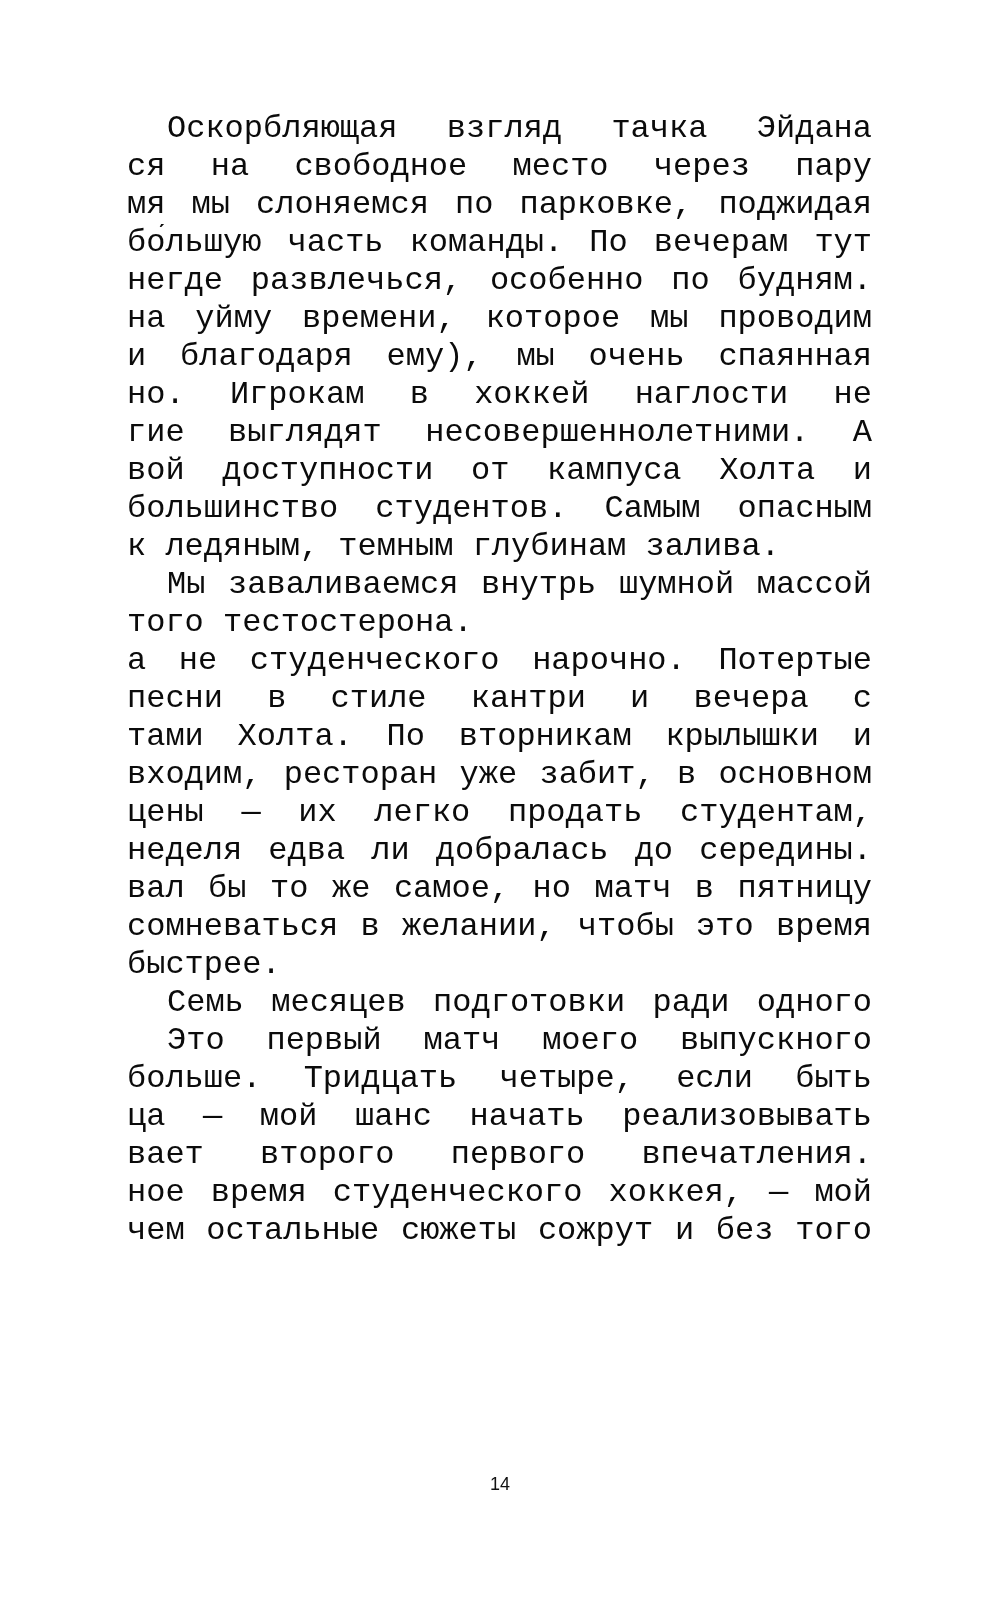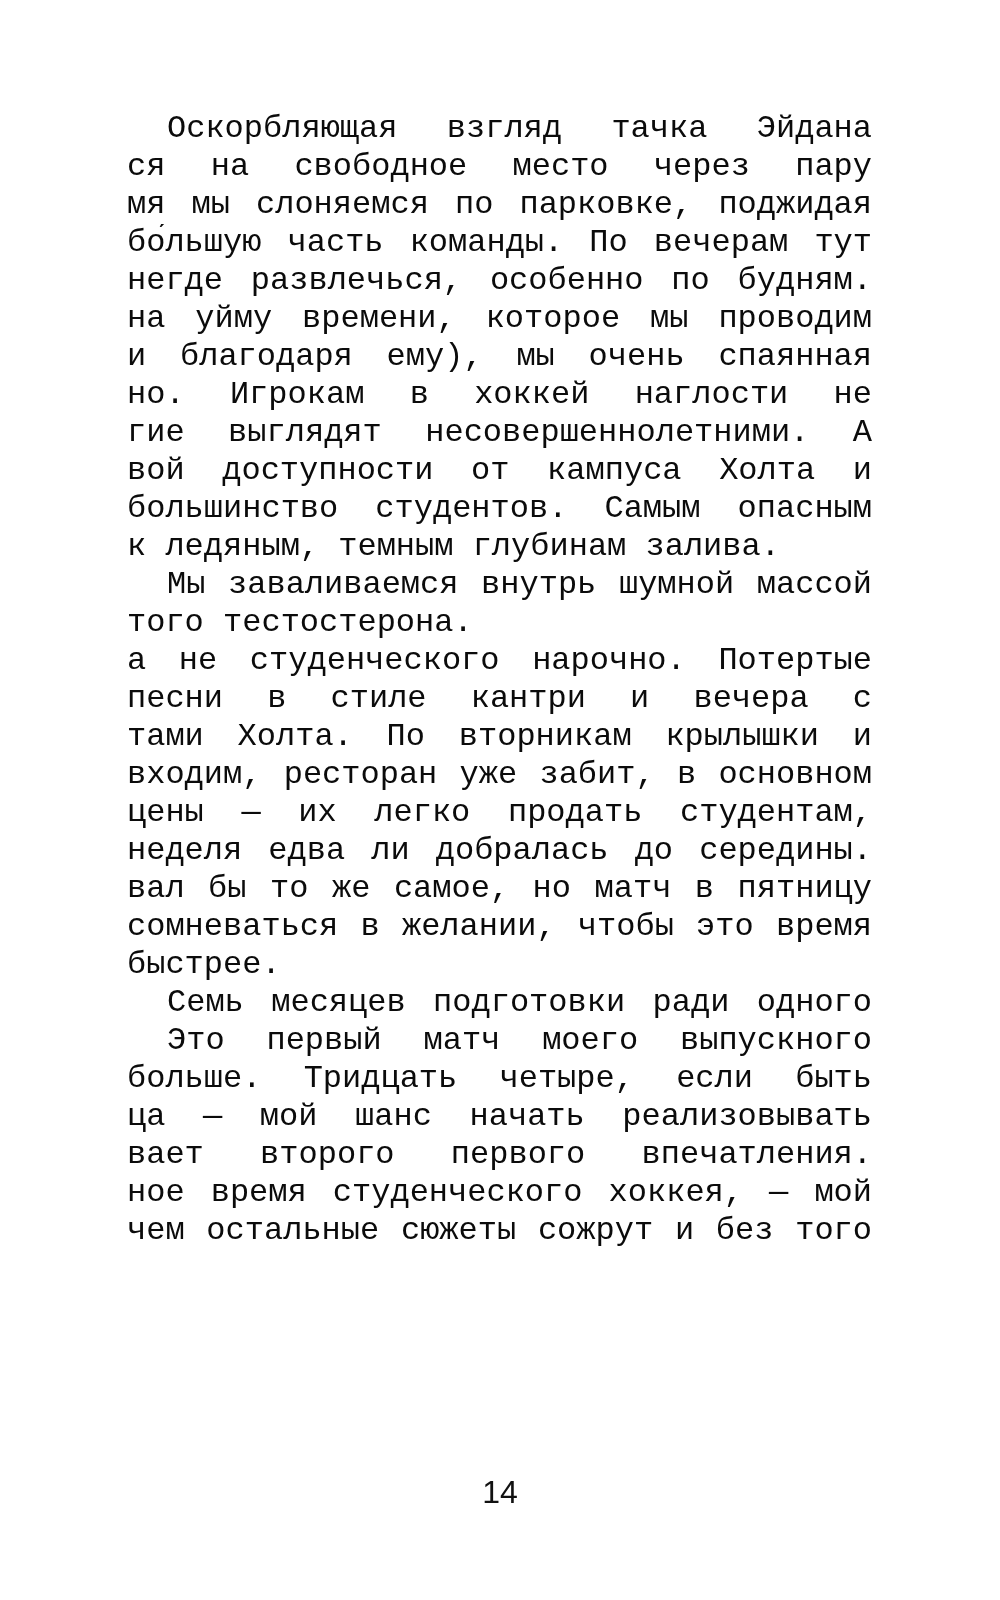--- a/index.html
+++ b/index.html
@@ -41,21 +41,21 @@
   .line.indent {
     text-indent: 40px;
   }
   .page-number {
     position: absolute;
     top: 1474px;
     left: 0;
     width: 1000px;
     text-align: center;
     font-family: "Liberation Sans", sans-serif;
-    font-size: 32px;
+    font-size: 18px;
     color: #111111;
   }
 </style>
 </head>
 <body>
 
 <div class="book-page">
   <div class="text-block">
       <div class="line indent">Оскорбляющая взгляд тачка Эйдана тоже втискивает-</div>
       <div class="line">ся на свободное место через пару минут. Некоторое вре-</div>

